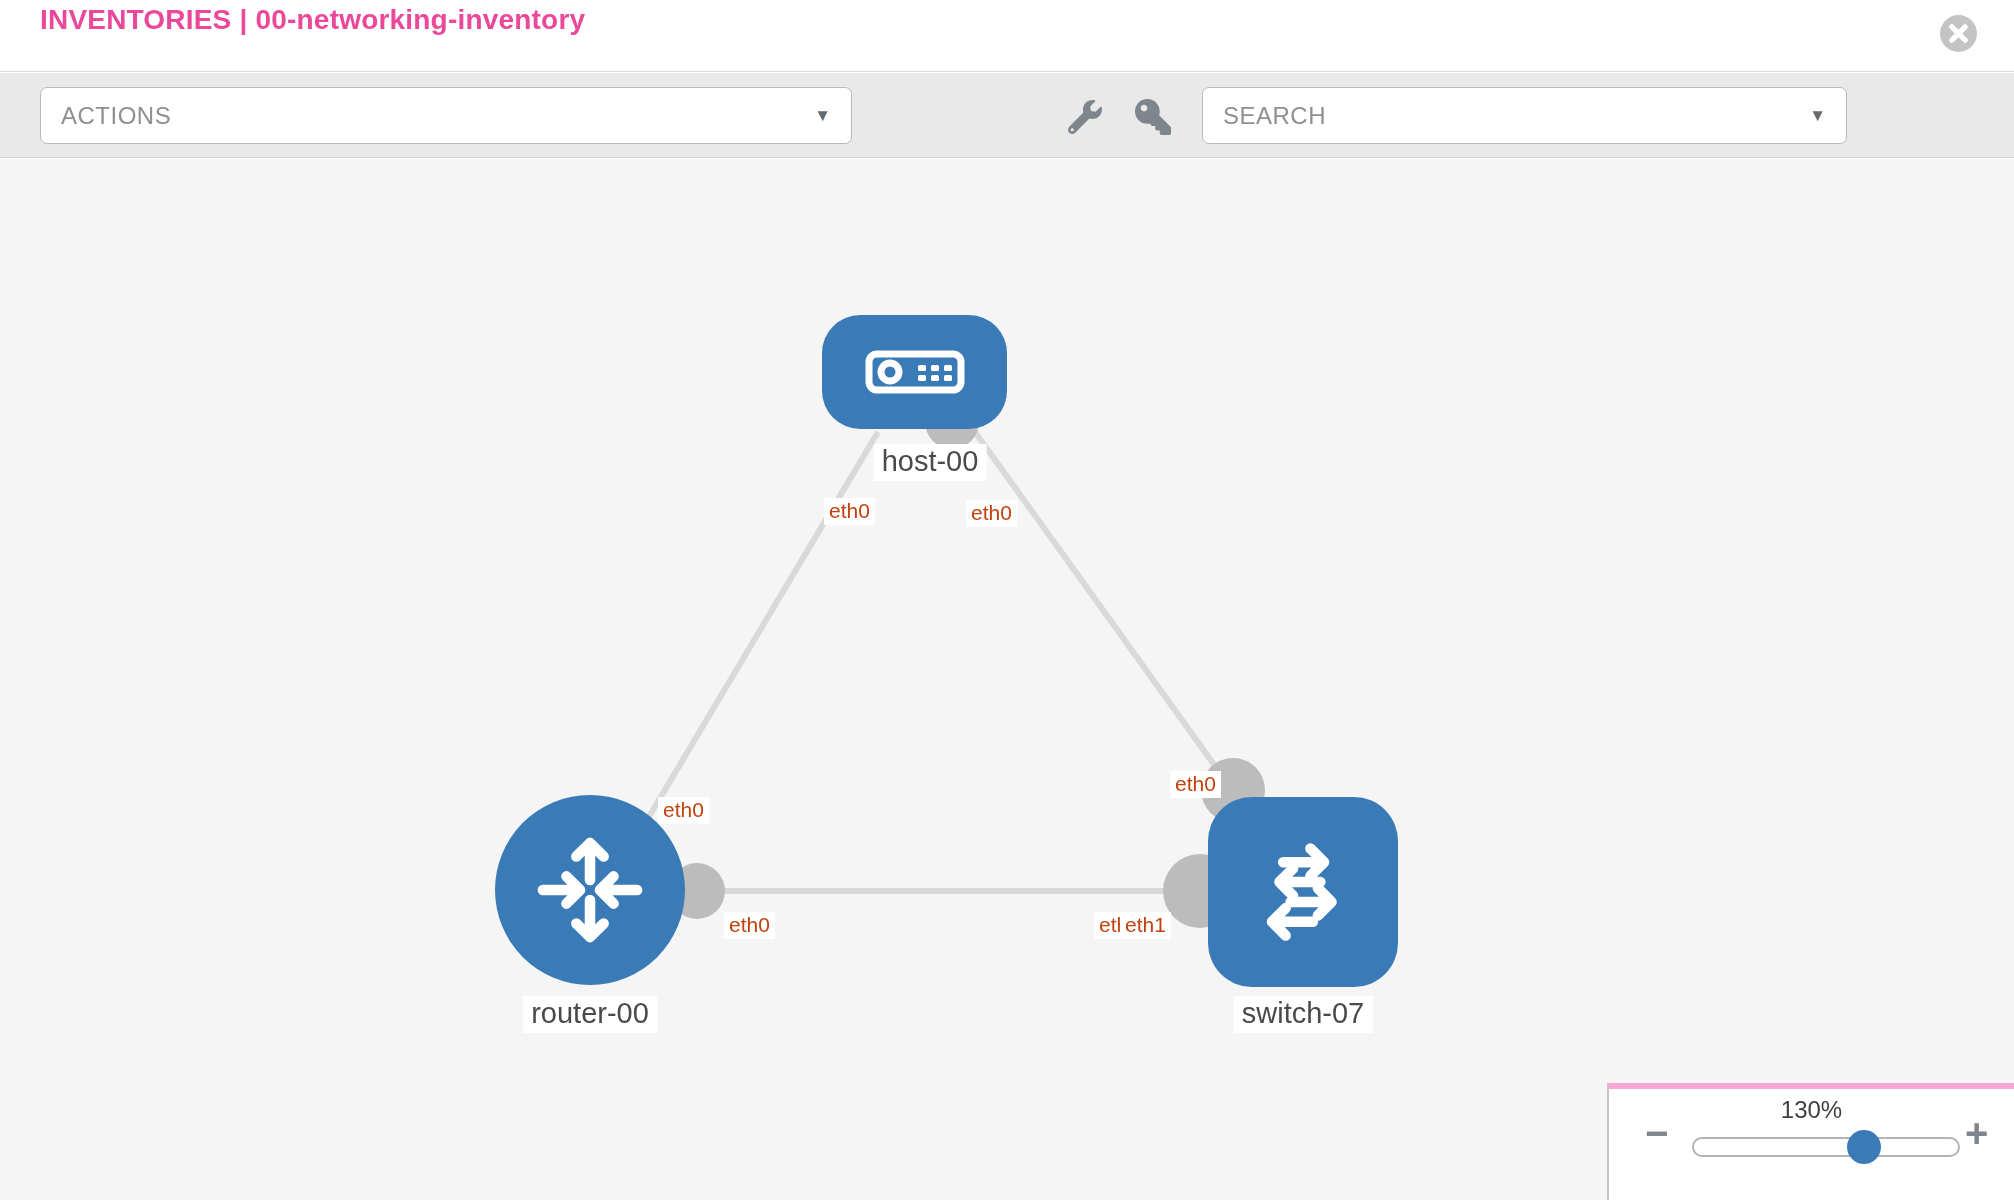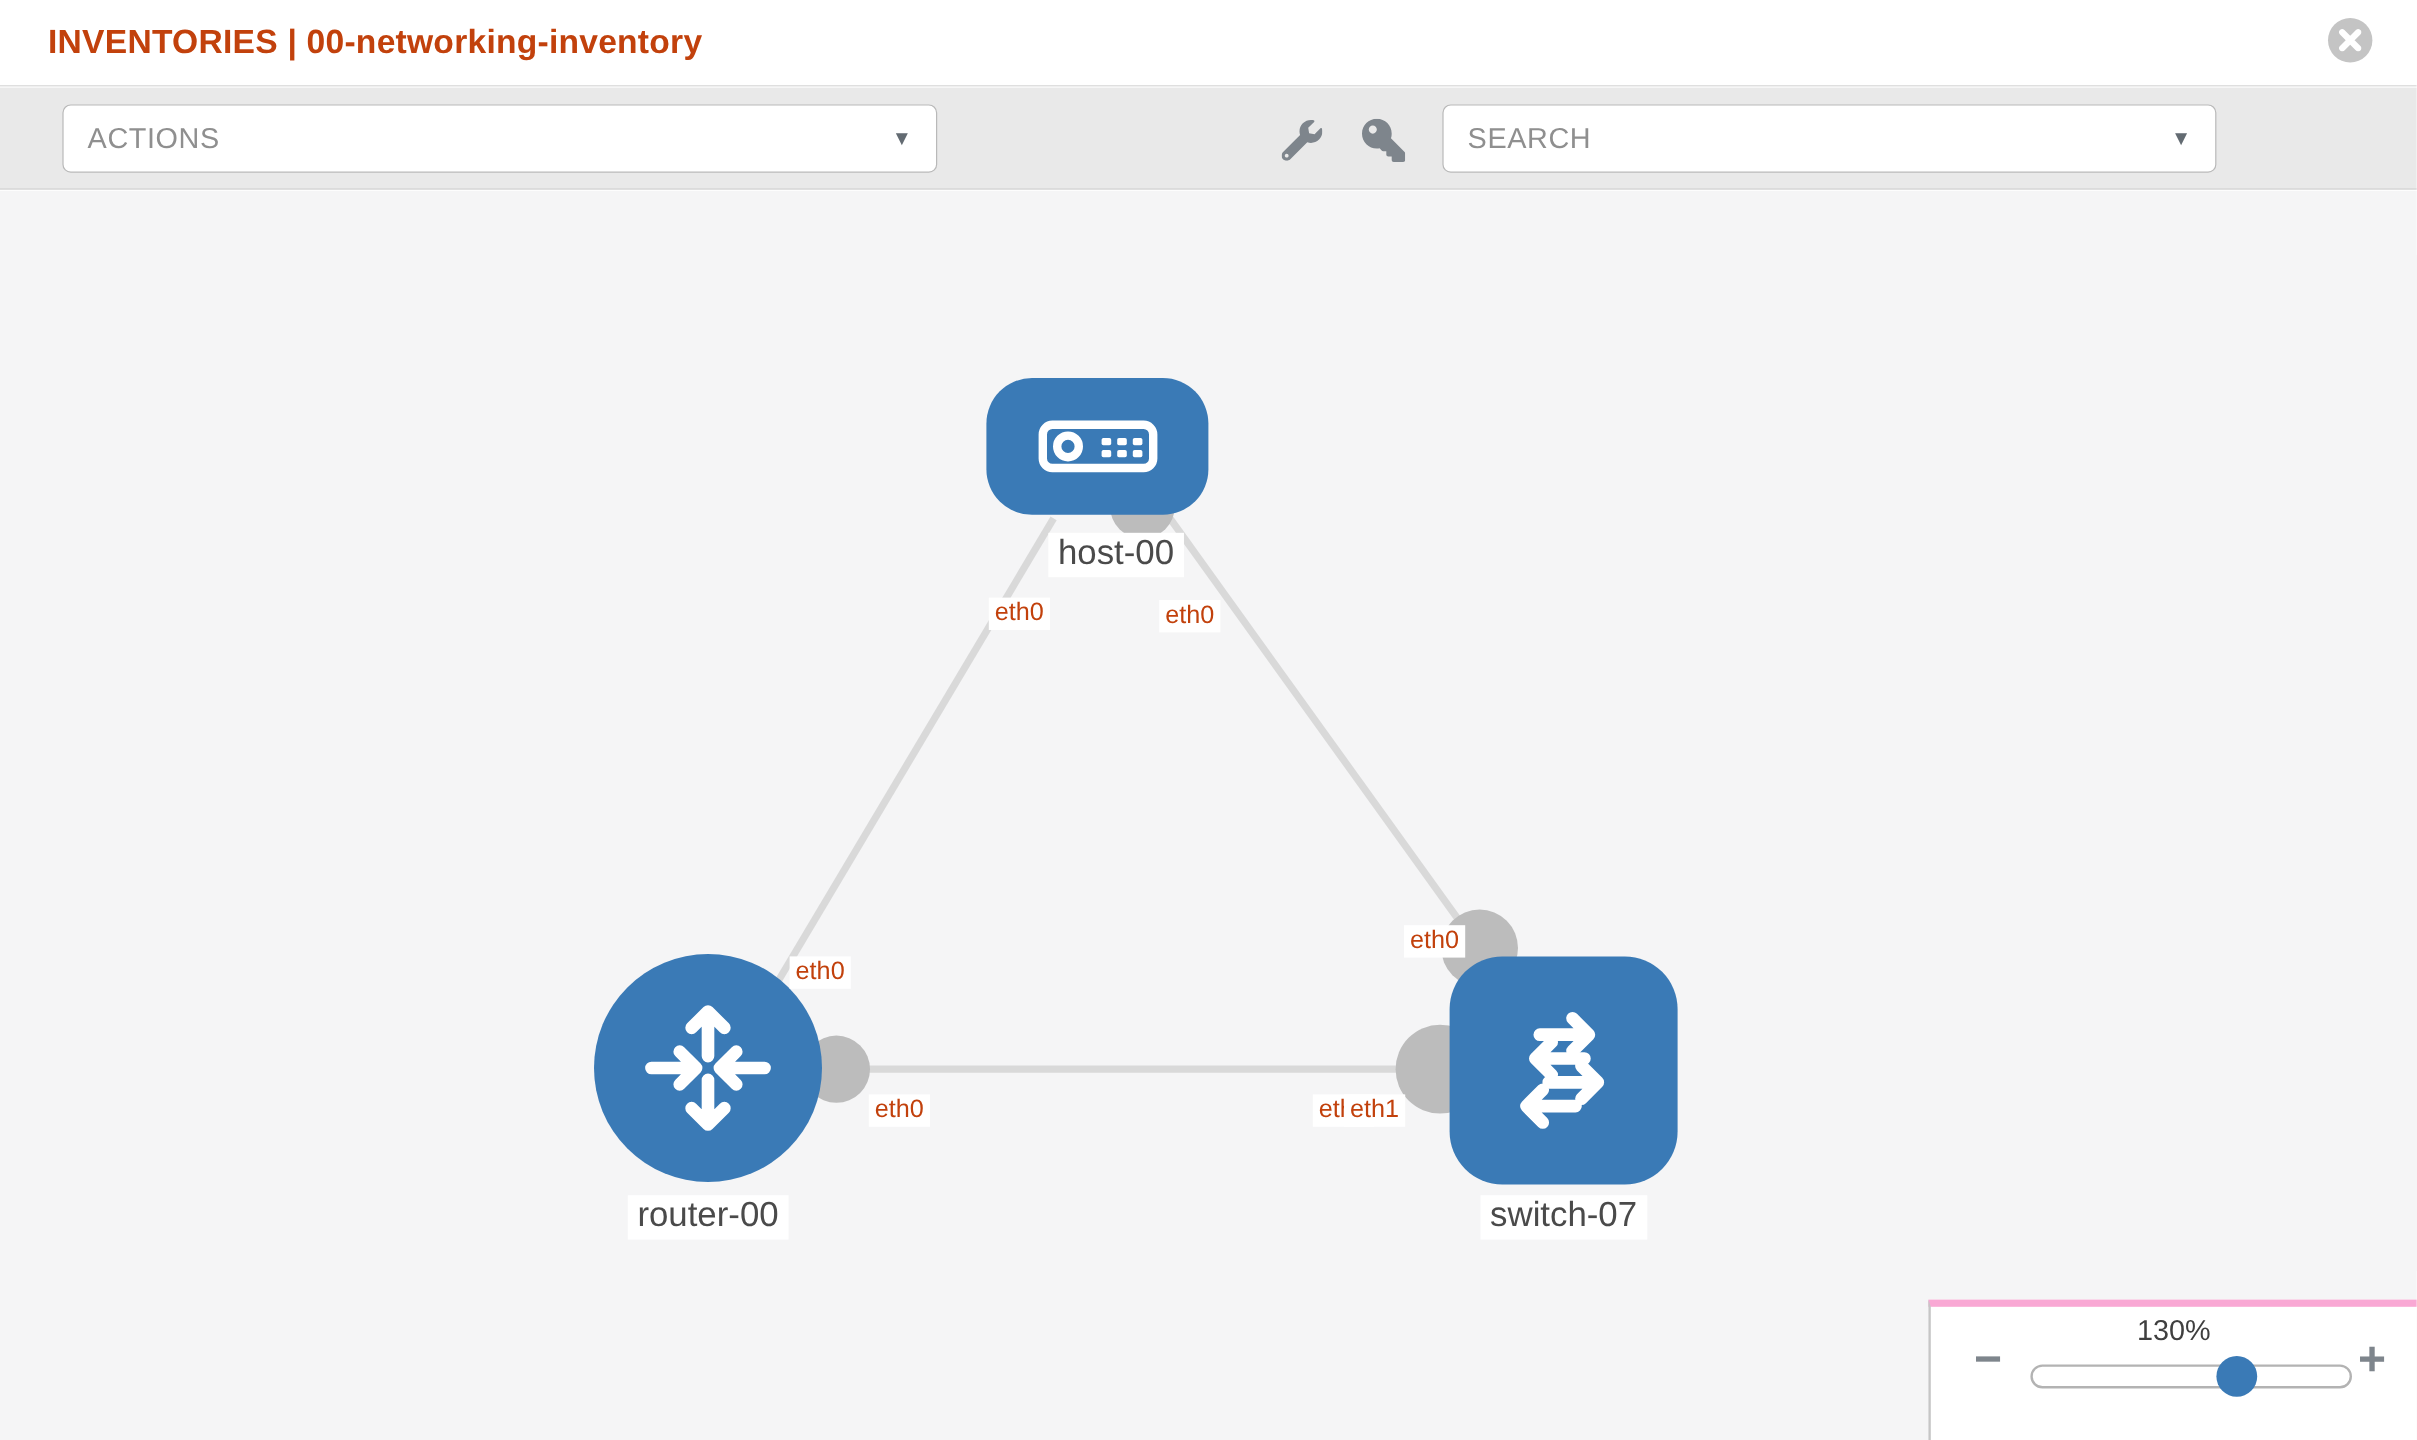--- a/index.html
+++ b/index.html
@@ -3,35 +3,35 @@
 <meta charset="utf-8">
 <style>
   * { margin:0; padding:0; box-sizing:border-box; }
   html,body { width:2014px; height:1200px; overflow:hidden;
     font-family:"Liberation Sans", sans-serif; background:#fff; }
   .app { position:relative; width:2014px; height:1200px; }
 
   
   .header { position:absolute; top:0; left:0; width:100%; height:72px;
     background:#ffffff; border-bottom:1px solid #d8d8d8; }
-  .page-title { position:absolute; left:40px; top:19px; font-size:28px;
-    font-weight:bold; color:#c2410c; letter-spacing:0.2px; }
+  .page-title { position:absolute; left:40px; top:4px; font-size:28px;
+    font-weight:bold; color:#ec4899; letter-spacing:0.2px; }
   .close-btn { position:absolute; left:1940px; top:15px; width:37px; height:37px;
     border-radius:50%; background:#c4c4c4; border:none; cursor:pointer;
     display:flex; align-items:center; justify-content:center; }
 
   
   .toolbar { position:absolute; top:73px; left:0; width:100%; height:85px;
     background:#e9e9e9; border-bottom:1px solid #d2d2d2; }
   .select-box { position:absolute; top:14px; height:57px; background:#fff;
     border:1px solid #b9b9b9; border-radius:7px; display:flex;
     align-items:center; padding:0 20px; cursor:pointer; }
   .select-box .label { font-size:24px; color:#8f8f8f; letter-spacing:0.5px; }
   .select-box .caret { position:absolute; right:20px; font-size:17px; color:#636b72; }
-  .actions-box { left:40px; width:729px;margin-left:12px; }
+  .actions-box { left:40px; width:812px; }
   .search-box  { left:1202px; width:645px; }
   .tool-icon-btn { position:absolute; top:24px; width:44px; height:40px;
     background:transparent; border:none; cursor:pointer;
     display:flex; align-items:center; justify-content:center; }
   .wrench-btn { left:1063px; }
   .key-btn { left:1131px; }
 
   
   .canvas { position:absolute; top:159px; left:0; width:2014px; height:1041px;
     background:#f5f5f6; }

